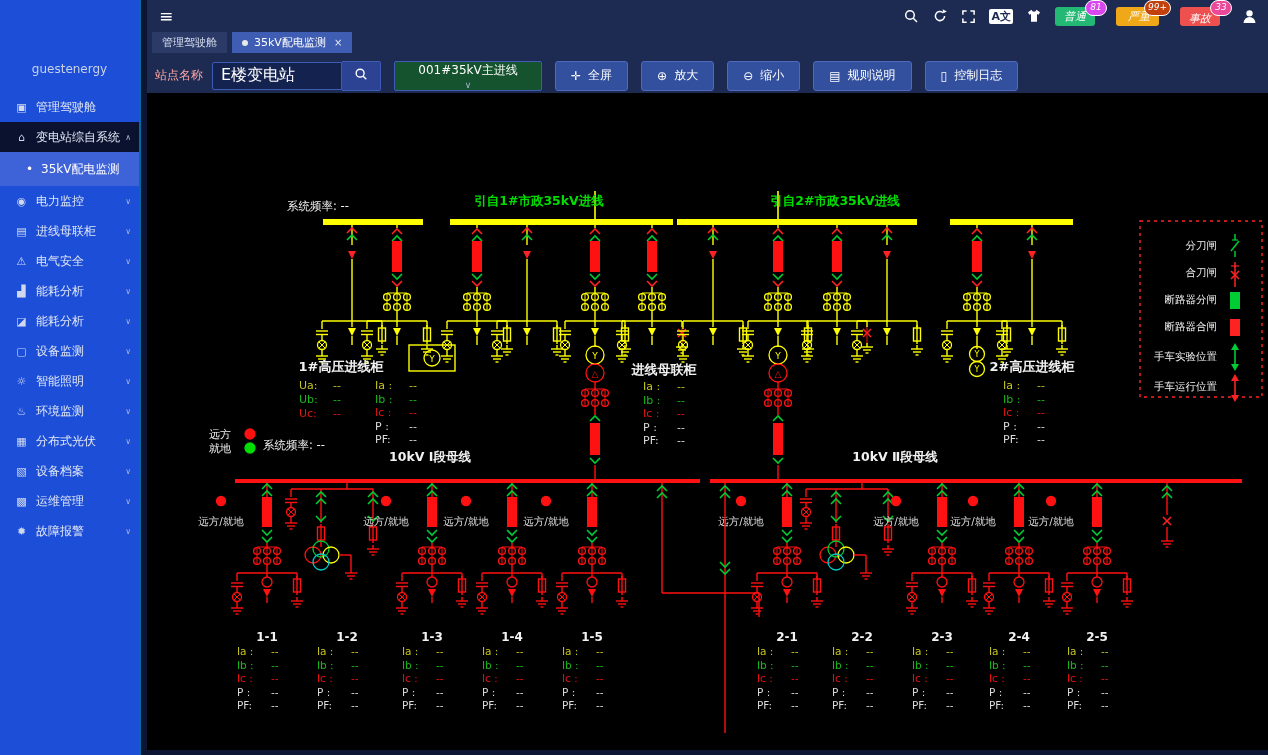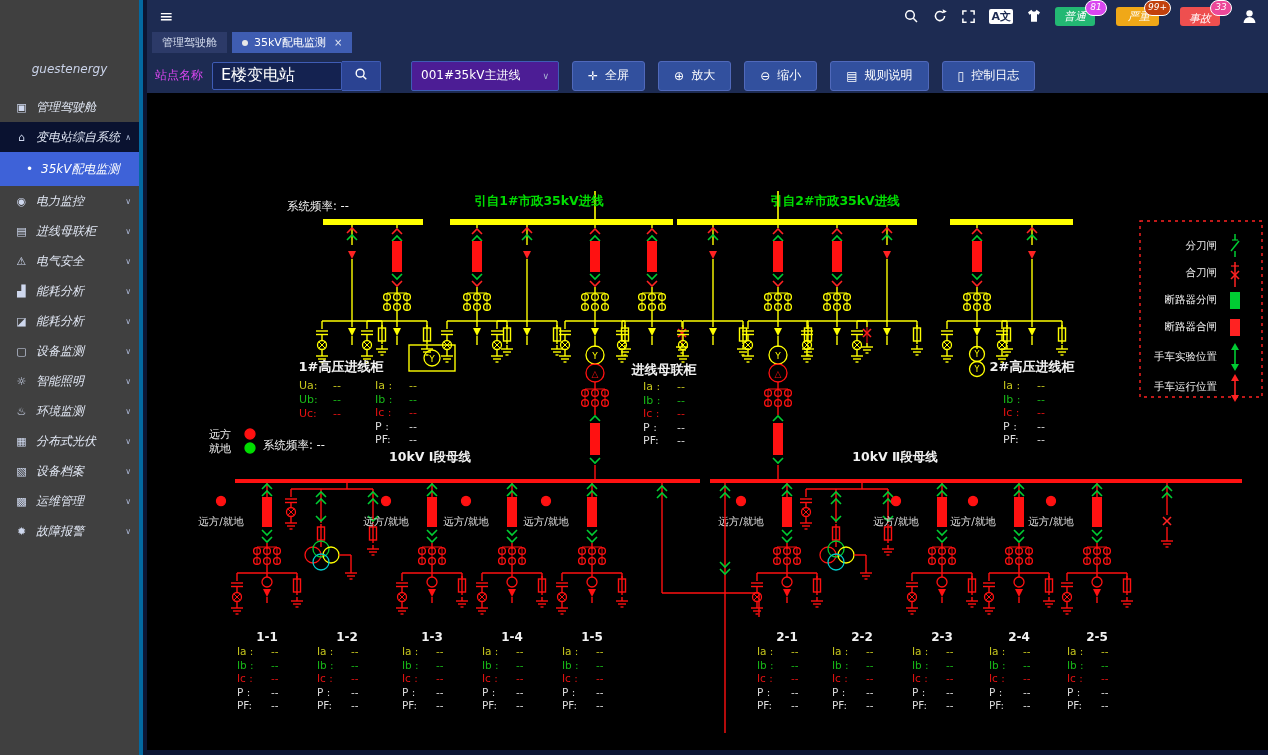--- a/index.html
+++ b/index.html
@@ -1,20 +1,20 @@
 <!DOCTYPE html>
 <html><head>
 <meta charset="utf-8">
 <style>
   html,body{margin:0;padding:0;}
   body{width:1268px;height:755px;background:#0c1533;overflow:hidden;position:relative;
        font-family:"DejaVu Sans","Liberation Sans",sans-serif;color:#fff;}
   
-  .sidebar{position:absolute;left:0;top:0;width:139px;height:755px;background:#404040;
-           border-right:4px solid #0369a1;box-sizing:content-box;font-style:italic;}
+  .sidebar{position:absolute;left:0;top:0;width:139px;height:755px;background:#1d4ed8;
+           border-right:2px solid #0369a1;box-sizing:content-box;}
   .username{margin-top:62px;text-align:center;font-size:12px;color:#c9d2e8;}
   .menu{margin-top:16px;}
   .menu-item{display:flex;align-items:center;height:30px;padding:0 8px 0 14px;font-size:12px;
              color:#e2e8f5;cursor:pointer;white-space:nowrap;}
   .menu-item .mi{width:15px;font-size:11px;margin-right:7px;color:#cfd8ee;text-align:center;flex:none;}
   .menu-item .lbl{flex:1;overflow:hidden;}
   .menu-item .chev{font-size:8px;color:#aab6d4;margin-left:4px;}
   .menu-item.parent-open{background:#0a1230;}
   .submenu-item{height:34px;background:#3e62d8;display:flex;align-items:center;
                 padding-left:26px;font-size:12px;color:#fff;cursor:pointer;}
@@ -35,29 +35,29 @@
                justify-content:center;padding:0 3px;line-height:1;}
   
   .tabsrow{height:26px;background:#1d2b52;display:flex;align-items:flex-start;padding-left:5px;}
   .tab{display:inline-flex;align-items:center;height:21px;padding:0 10px;font-size:11px;
        background:#2c3a68;color:#d6deef;margin-right:5px;cursor:pointer;}
   .tab.active{background:#3f5db2;color:#fff;}
   .tab .tdot{width:6px;height:6px;border-radius:50%;background:#e8e8e8;margin-right:6px;}
   .tab .close{margin-left:8px;font-size:10px;opacity:.85;}
   
   .toolbar{height:35px;background:#1d2b52;display:flex;align-items:center;padding-left:6px;}
-  .tb-label{font-size:12px;color:#d946ef;margin:0 9px 0 2px;}
+  .tb-label{font-size:12px;color:#fca5a5;margin:0 9px 0 2px;}
   .tb-input{width:112px;height:26px;background:#142250;border:1px solid #3f5cb5;color:#fff;
             font-size:16px;padding:0 8px;border-radius:2px 0 0 2px;outline:none;
             font-family:"DejaVu Sans","Liberation Sans",sans-serif;}
   .tb-search{width:38px;height:28px;background:#2b4392;border:1px solid #3f5cb5;border-left:none;
              display:flex;align-items:center;justify-content:center;border-radius:0 2px 2px 0;cursor:pointer;}
-  .tb-select{width:128px;height:28px;background:#4c1d95;border:1px solid #3f5cb5;display:flex;
+  .tb-select{width:128px;height:28px;background:#14532d;border:1px solid #3f5cb5;display:flex;
              align-items:center;justify-content:space-between;padding:0 9px;font-size:12px;
-             margin-left:30px;border-radius:2px;cursor:pointer;}
+             margin-left:13px;border-radius:2px;cursor:pointer;flex-direction:column;}
   .tb-select .chev{font-size:9px;color:#aab6d4;}
   .tb-btn{height:28px;padding:0 15px;background:#32509e;border:1px solid #5069bb;border-radius:3px;
           font-size:12px;color:#fff;display:flex;align-items:center;gap:7px;margin-left:13px;cursor:pointer;
           font-family:"DejaVu Sans","Liberation Sans",sans-serif;}
   .tb-btn .bicon{font-size:12px;line-height:1;}
   
   .diagram{position:relative;width:1121px;height:657px;background:#000;}
   .diagram svg{display:block;}
   svg text{font-family:"DejaVu Sans","Liberation Sans",sans-serif;}
 </style>

